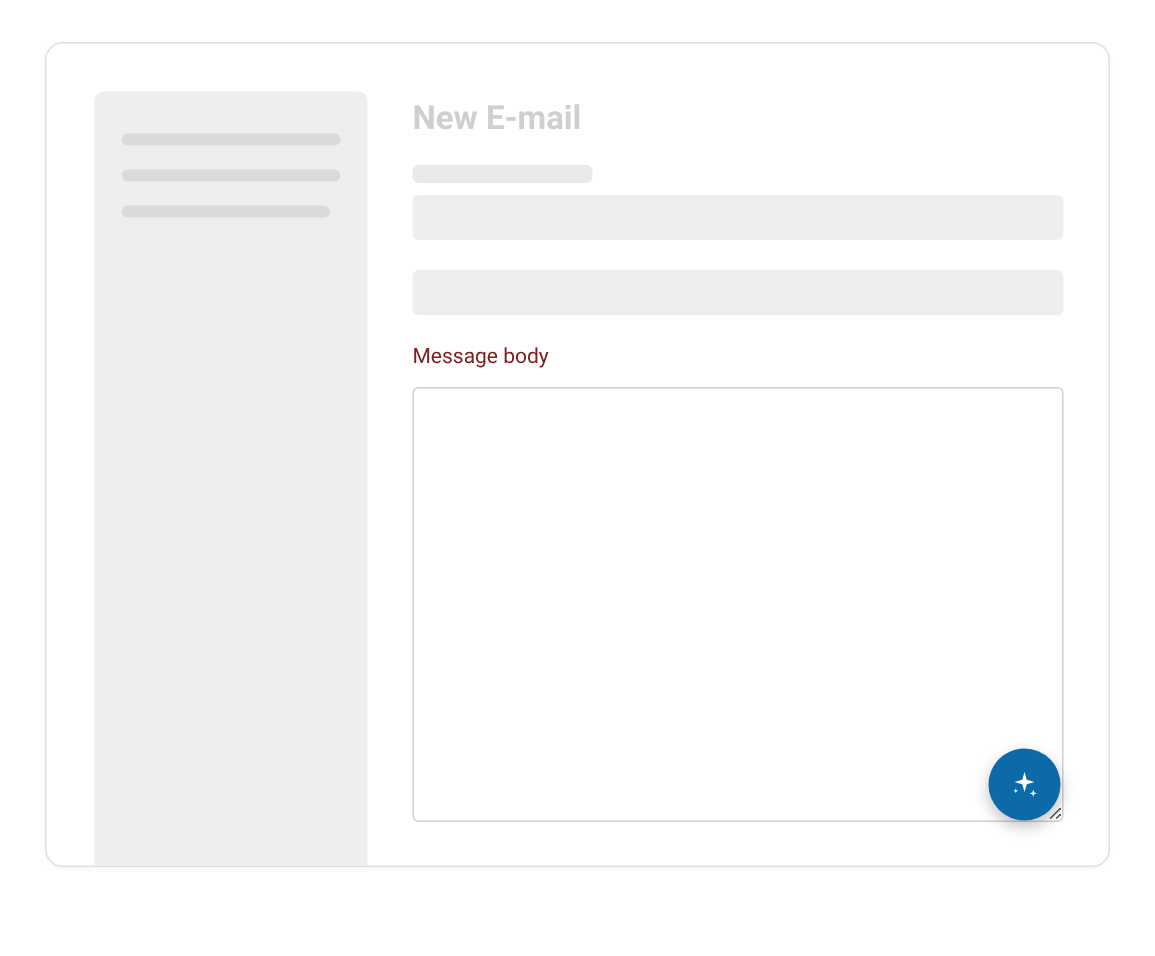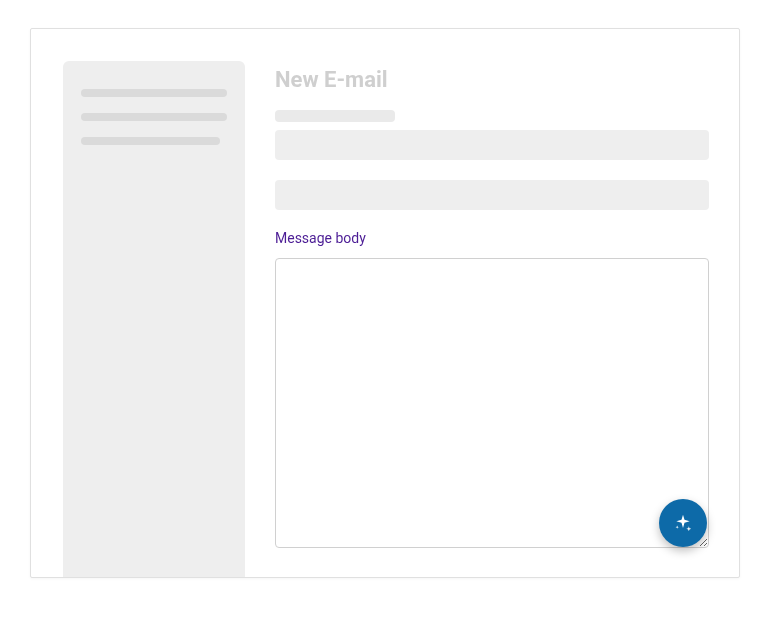--- a/index.html
+++ b/index.html
@@ -10,21 +10,21 @@
     body {
       font-family: -apple-system, BlinkMacSystemFont, "Segoe UI", Roboto, sans-serif;
       background: #ffffff;
       width: 770px;
       height: 637px;
       padding: 28px 30px;
     }
     .app-window {
       background: #ffffff;
       border: 1px solid #e0e0e0;
-      border-radius: 2px;
+      border-radius: 12px;
       width: 100%;
       height: 550px;
       display: flex;
       overflow: hidden;
       position: relative;
       box-shadow: 0 1px 3px rgba(0,0,0,0.04);
     }
     .sidebar {
       width: 182px;
       background: #eeeeee;
@@ -63,21 +63,21 @@
     }
     .input-placeholder {
       width: 100%;
       height: 30px;
       background: #eeeeee;
       border-radius: 4px;
       margin-bottom: 20px;
     }
     .body-label {
       font-size: 14px;
-      color: #4c1d95;
+      color: #7f1d1d;
       margin-bottom: 12px;
     }
     .message-body {
       width: 100%;
       height: 290px;
       border: 1px solid #d0d0d0;
       border-radius: 4px;
       font-family: inherit;
       font-size: 14px;
       padding: 10px;

